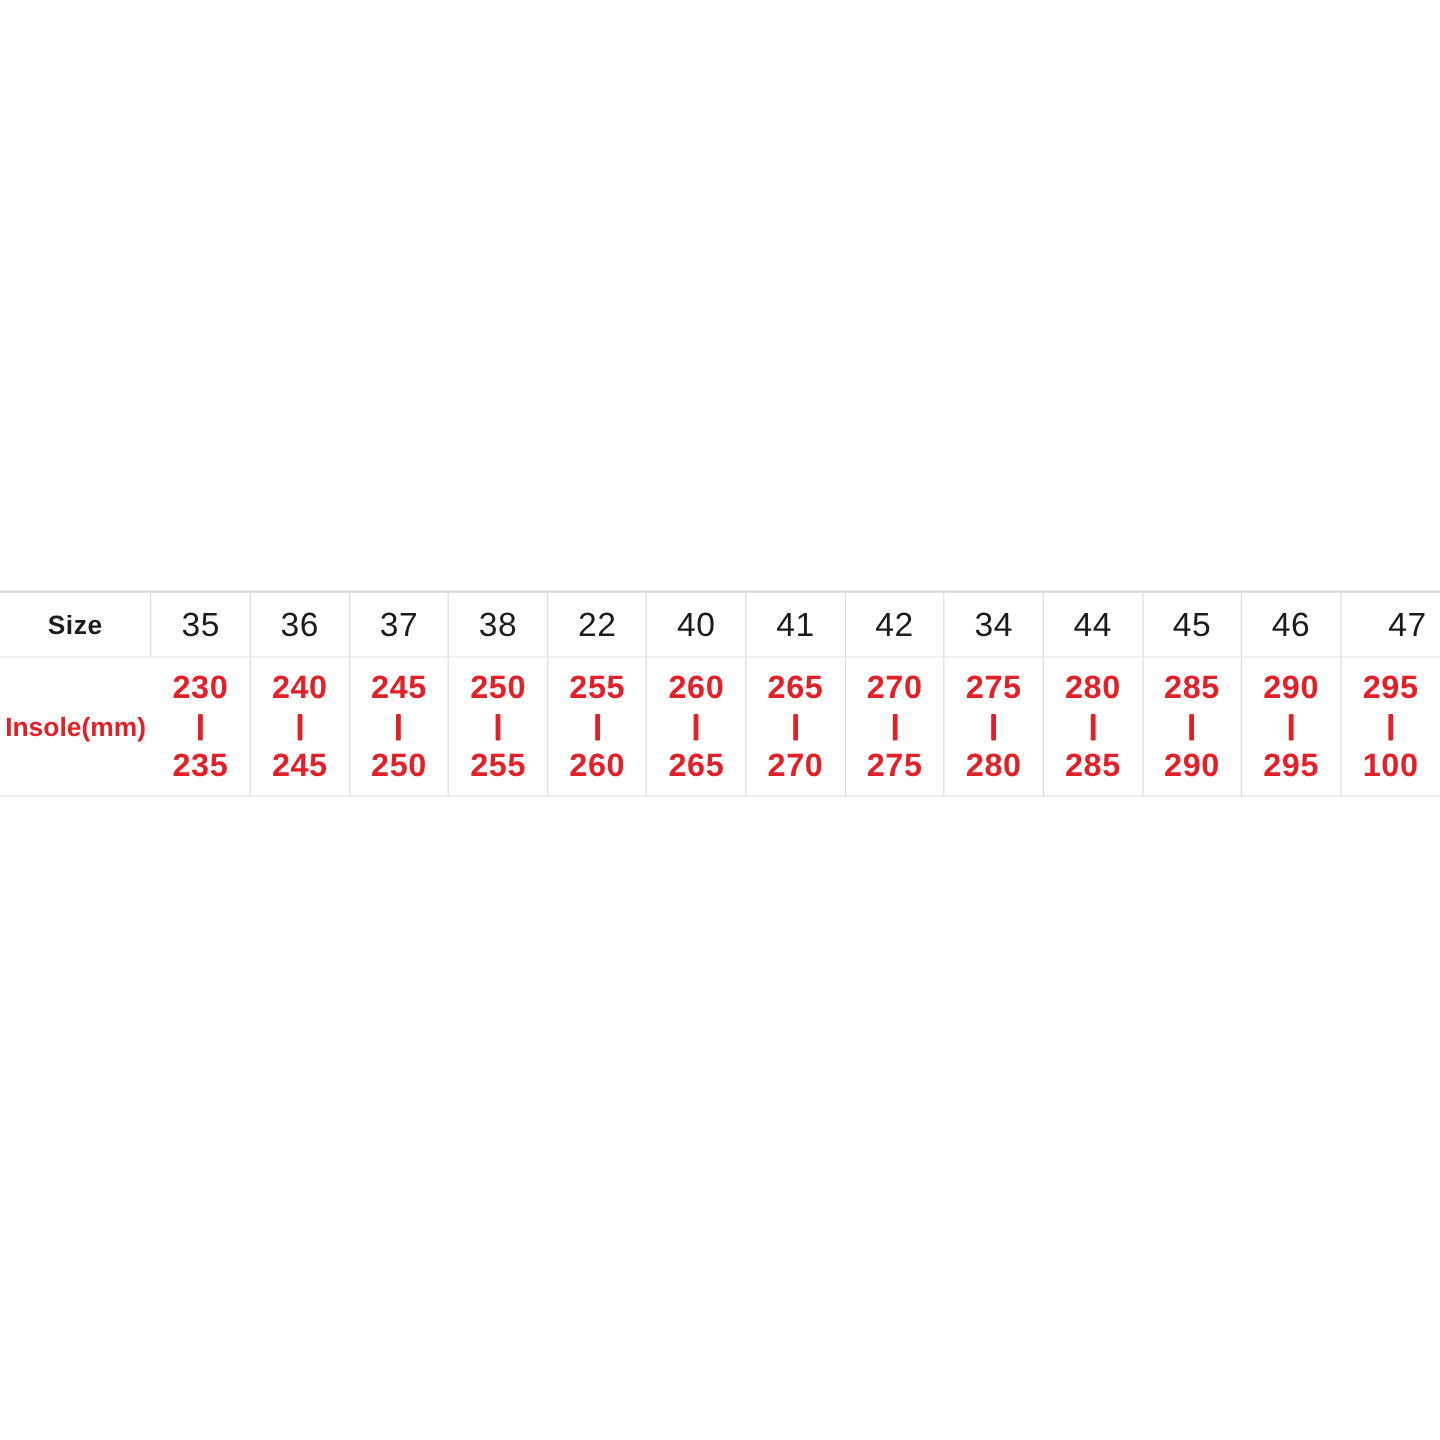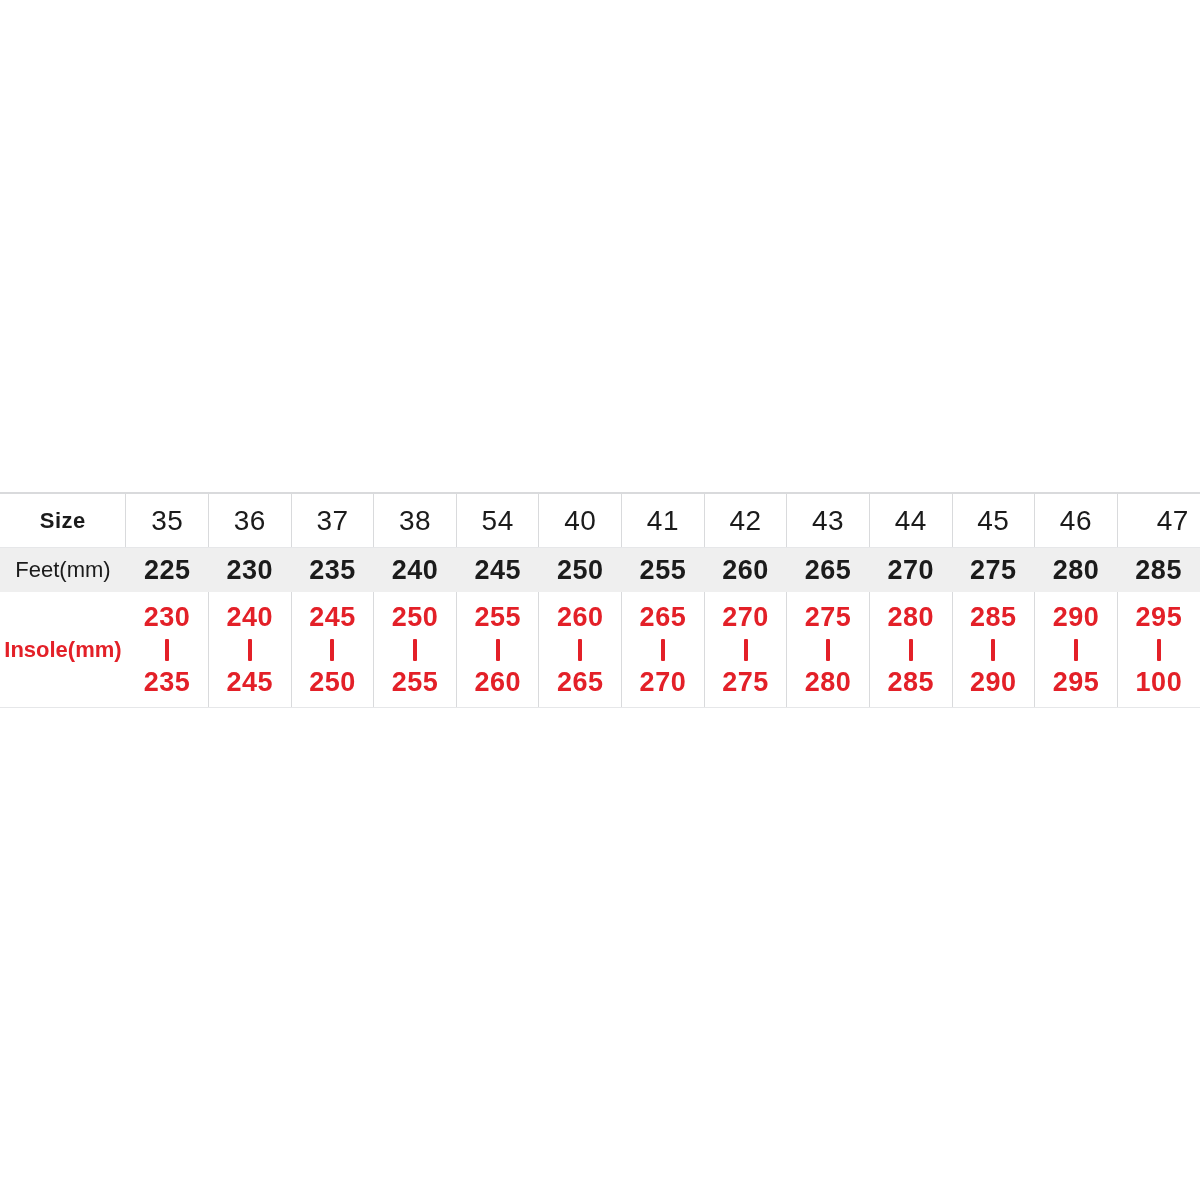--- a/index.html
+++ b/index.html
@@ -155,45 +155,29 @@
           <col class="data-col">
           <col class="data-col">
         </colgroup>
       <tbody id="table-body">
         <tr class="row-size">
           <td class="label-cell">Size</td>
         <td>35</td>
             <td>36</td>
             <td>37</td>
             <td>38</td>
-            <td>54</td>
+            <td>22</td>
             <td>40</td>
             <td>41</td>
             <td>42</td>
-            <td>43</td>
+            <td>34</td>
             <td>44</td>
             <td>45</td>
             <td>46</td>
             <td class="last">47</td>
-          </tr>
-        <tr class="row-feet">
-          <td class="label-cell">Feet(mm)</td>
-        <td>225</td>
-            <td>230</td>
-            <td>235</td>
-            <td>240</td>
-            <td>245</td>
-            <td>250</td>
-            <td>255</td>
-            <td>260</td>
-            <td>265</td>
-            <td>270</td>
-            <td>275</td>
-            <td>280</td>
-            <td class="last">285</td>
           </tr>
         <tr class="row-insole">
           <td class="label-cell">
             <span class="label-stack">
               <span>Insole</span>
               <span>(mm)</span>
             </span>
           </td>
         <td>
               <span class="insole-stack">

